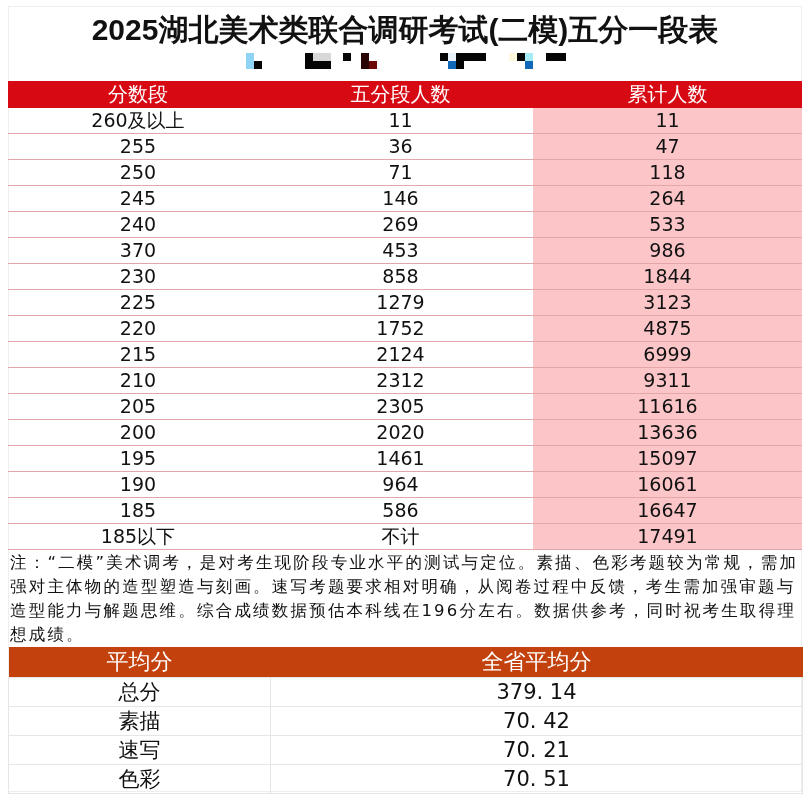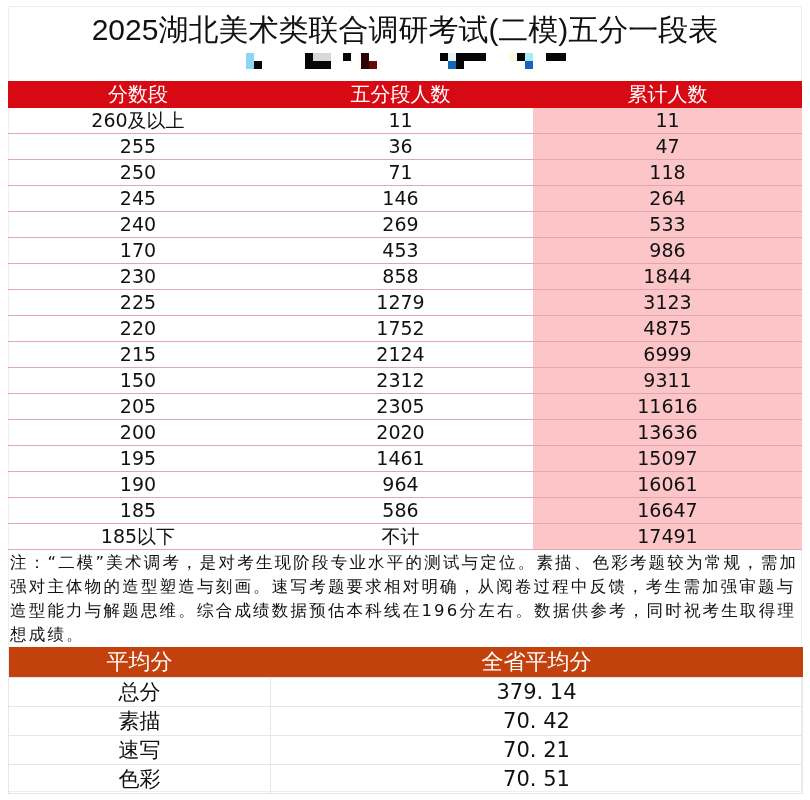--- a/index.html
+++ b/index.html
@@ -2,21 +2,21 @@
 <html><head>
 <meta charset="utf-8">
 <style>
   html, body { margin: 0; padding: 0; background: #ffffff; }
   body { width: 810px; height: 800px; position: relative; overflow: hidden;
          font-family: "DejaVu Sans", "Liberation Sans", sans-serif; color: #111; }
   .frame { position: absolute; left: 8px; top: 6px; width: 794px; height: 786px;
            border: 1px solid #eeeeee; box-sizing: border-box; }
   .title { position: absolute; left: 0; top: 10px; width: 810px; text-align: center;
            font-family: "Liberation Sans", "DejaVu Sans", sans-serif;
-           font-size: 30px; font-weight: normal; letter-spacing: 0px; color: #111; }
+           font-size: 30px; font-weight: bold; letter-spacing: 0px; color: #111; }
   .mosaic { position: absolute; left: 0; top: 0; width: 810px; height: 80px; }
   .px { position: absolute; width: 8px; height: 8px; }
 
   table { border-collapse: collapse; table-layout: fixed; }
   .main-table { position: absolute; left: 8px; top: 81px; width: 794px; }
   .main-table th { background: #d70a14; color: #fff; height: 27px; padding: 0;
                    font-size: 20px; font-weight: normal; text-align: center; margin-top: 36px; }
   .main-table td { height: 25px; padding: 0; text-align: center; font-size: 19px;
                    border-bottom: 1px solid #e3a7ab; line-height: 25px; }
   .main-table td.cum { background: #fcc6c9; }
@@ -93,21 +93,21 @@
         <td>245</td>
         <td>146</td>
         <td class="cum">264</td>
       </tr>
       <tr>
         <td>240</td>
         <td>269</td>
         <td class="cum">533</td>
       </tr>
       <tr>
-        <td>170</td>
+        <td>370</td>
         <td>453</td>
         <td class="cum">986</td>
       </tr>
       <tr>
         <td>230</td>
         <td>858</td>
         <td class="cum">1844</td>
       </tr>
       <tr>
         <td>225</td>
@@ -118,21 +118,21 @@
         <td>220</td>
         <td>1752</td>
         <td class="cum">4875</td>
       </tr>
       <tr>
         <td>215</td>
         <td>2124</td>
         <td class="cum">6999</td>
       </tr>
       <tr>
-        <td>150</td>
+        <td>210</td>
         <td>2312</td>
         <td class="cum">9311</td>
       </tr>
       <tr>
         <td>205</td>
         <td>2305</td>
         <td class="cum">11616</td>
       </tr>
       <tr>
         <td>200</td>

